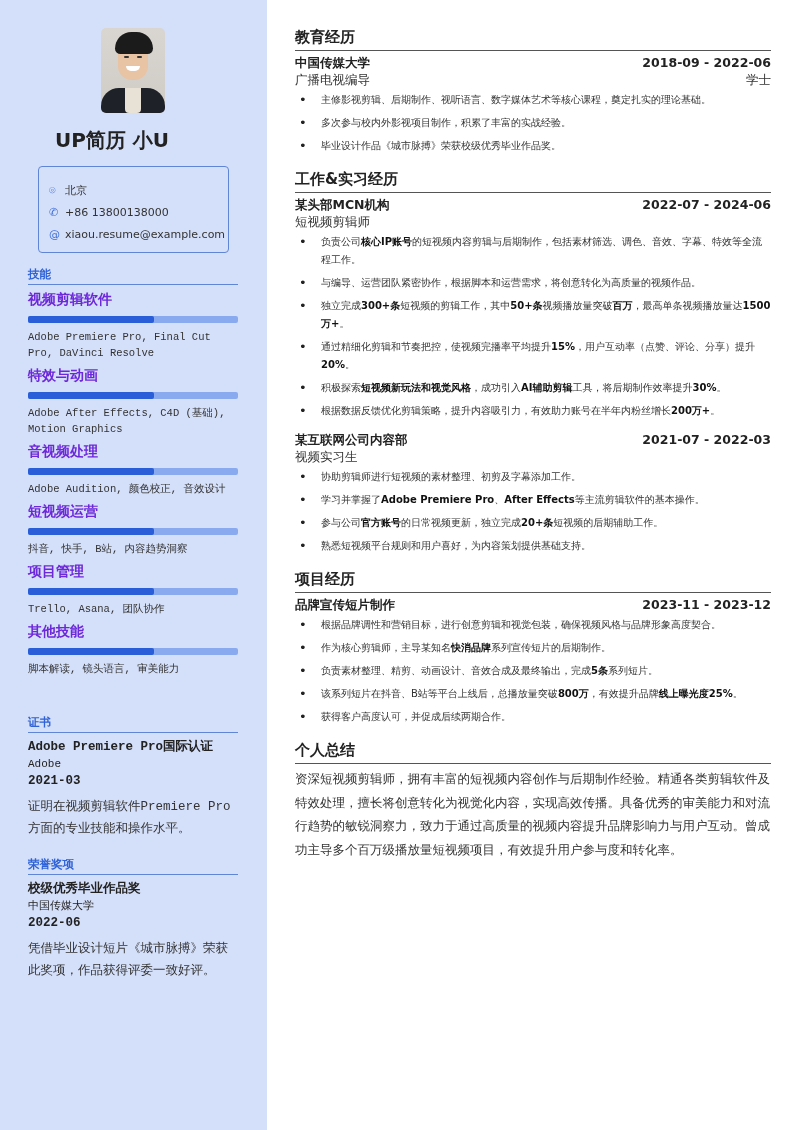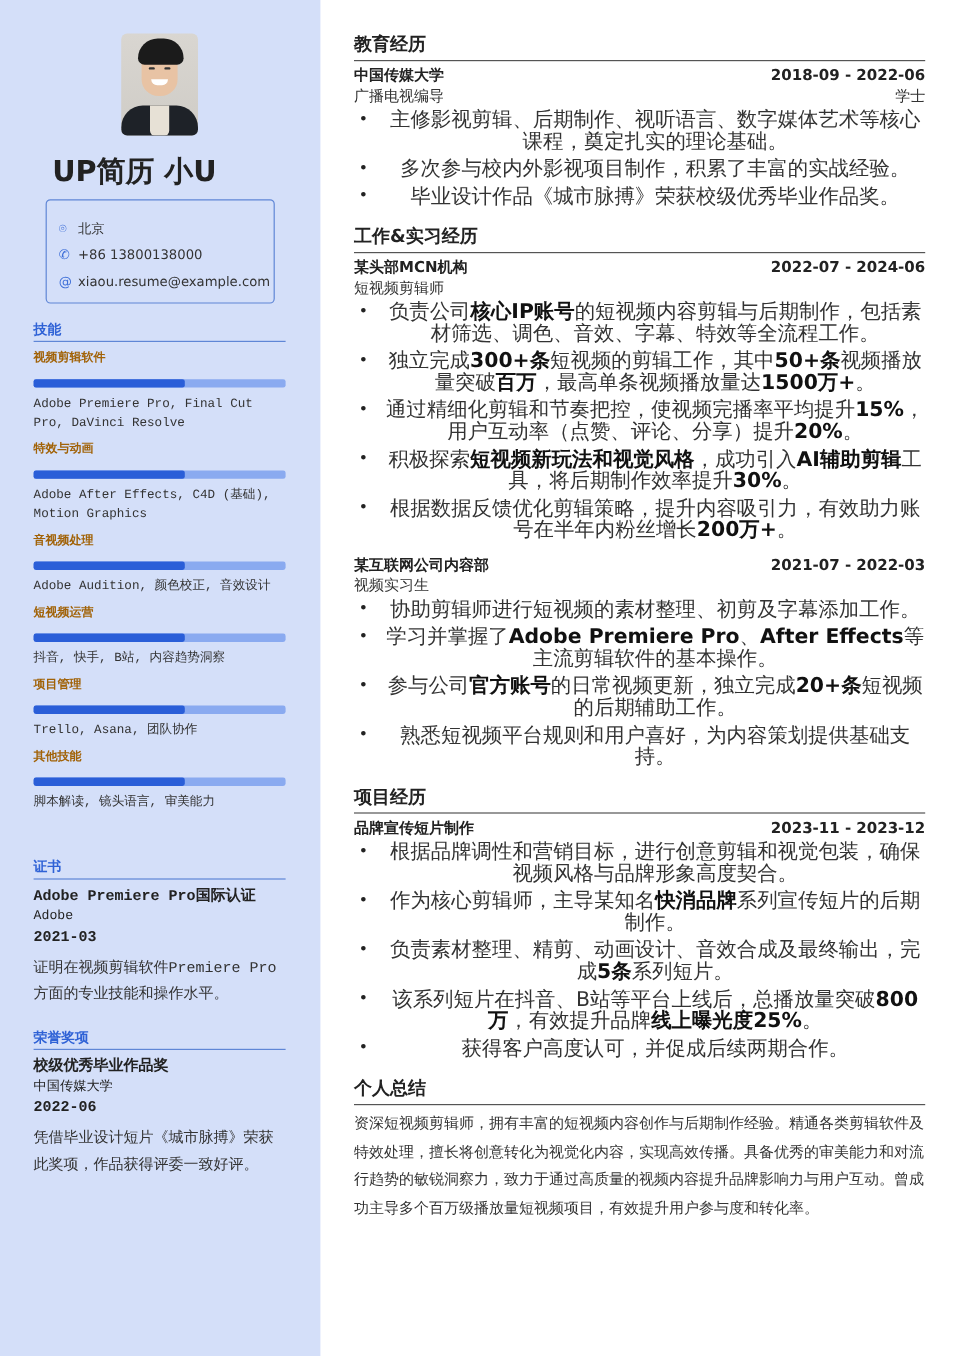--- a/index.html
+++ b/index.html
@@ -18,53 +18,53 @@
   .photo .hair { position:absolute; left:14px; top:4px; width:38px; height:22px; background:#1b1b1b; border-radius:18px 18px 6px 6px; }
   .photo .face { position:absolute; left:17px; top:14px; width:30px; height:38px; background:#e8c3a4; border-radius:12px 12px 14px 14px; }
   .photo .smile { position:absolute; left:25px; top:38px; width:14px; height:5px; background:#fff; border-radius:0 0 7px 7px; }
   .photo .eye1, .photo .eye2 { position:absolute; top:28px; width:5px; height:2px; background:#333; border-radius:2px; }
   .photo .eye1 { left:23px; } .photo .eye2 { left:36px; }
   .photo .body { position:absolute; left:0; top:60px; width:64px; height:30px; background:#1e2228; border-radius:18px 18px 0 0; }
   .photo .shirt { position:absolute; left:24px; top:60px; width:16px; height:25px; background:#e7e1d6; border-radius:0 0 4px 4px; }
 
   .name {
     position: absolute; left: 0; top: 127px; width: 224px; text-align: center;
-    font-size: 24px; font-weight: bold; color: #222;
+    font-size: 20px; font-weight: bold; color: #222;
   }
   .contact {
     position: absolute; left: 38px; top: 166px; width: 191px; height: 87px;
     border: 1.5px solid #5f86d6; border-radius: 4px; padding: 12px 0 0 10px;
   }
   .contact-row { display: flex; align-items: center; height: 22px; font-size: 11px; color: #333; }
   .contact-row .ico { width: 16px; color: #3e6fd8; font-size: 11px; }
 
   .sb-section { position: absolute; left: 28px; width: 210px; font-family: Liberation Mono, monospace; }
   .sb-title {
     font-size: 11.5px; font-weight: bold; color: #2f62d6;
     border-bottom: 1.5px solid #5f86d6; padding-bottom: 2px;
   }
-  .skill-name { font-size: 10px; font-weight: bold; color: #a16207; margin-top: 6px; height: 18px; }
+  .skill-name { font-size: 14px; font-weight: bold; color: #6d28d9; margin-top: 6px; height: 18px; }
   .skill-bar { position: relative; width: 210px; height: 7px; background: #8aaaf0; border-radius: 2px; margin-top: 7px; }
   .skill-fill { position: absolute; left: 0; top: 0; height: 7px; width: 60%; background: #2a5ed8; border-radius: 2px; }
   .skill-desc { font-size: 10.5px; color: #333; line-height: 16px; margin-top: 6px; }
 
   .cert-title { font-size: 12.5px; font-weight: bold; color: #222; margin-top: 6px; line-height: 17px; }
   .cert-org { font-size: 11px; color: #222; line-height: 17px; }
   .cert-date { font-size: 12.5px; font-weight: bold; color: #222; line-height: 17px; }
   .cert-desc { font-size: 12.5px; color: #333; line-height: 22px; margin-top: 6px; }
 
   .main { position: absolute; left: 295px; top: 28px; width: 476px; }
   .sec-title {
     font-size: 15px; font-weight: bold; color: #222;
     border-bottom: 1.3px solid #555; padding-bottom: 3px; margin-bottom: 3px;
   }
   .entry-head { display: flex; justify-content: space-between; font-size: 12.5px; font-weight: bold; color: #222; line-height: 17px; }
   .entry-sub { display: flex; justify-content: space-between; font-size: 12.5px; color: #333; line-height: 17px; }
   .bullets { list-style: none; margin-top: 3px; }
-  .bullets li { position: relative; padding-left: 26px; font-size: 17px; line-height: 18px; color: #333; margin-bottom: 5px; text-align: center; }
+  .bullets li { position: relative; padding-left: 26px; font-size: 10px; line-height: 18px; color: #333; margin-bottom: 5px; }
   .bullets li::before { content: "•"; position: absolute; left: 4px; top: 0; font-size: 13px; color: #222; }
   .bullets li b { color: #111; }
   .summary { font-size: 12.5px; line-height: 23.5px; color: #333; margin-top: 1px; }
   .gap { height: 10px; }
 </style>
 </head>
 <body>
 
 <div class="sidebar">
   <div class="photo">
@@ -184,20 +184,21 @@
     <div>
       <div class="entry-head">
         <span>某头部MCN机构</span>
         <span>2022-07 - 2024-06</span>
       </div>
       <div class="entry-sub">
         <span>短视频剪辑师</span>
       </div>
       <ul class="bullets">
           <li>负责公司<b>核心IP账号</b>的短视频内容剪辑与后期制作，包括素材筛选、调色、音效、字幕、特效等全流程工作。</li>
+          <li>与编导、运营团队紧密协作，根据脚本和运营需求，将创意转化为高质量的视频作品。</li>
           <li>独立完成<b>300+条</b>短视频的剪辑工作，其中<b>50+条</b>视频播放量突破<b>百万</b>，最高单条视频播放量达<b>1500万+</b>。</li>
           <li>通过精细化剪辑和节奏把控，使视频完播率平均提升<b>15%</b>，用户互动率（点赞、评论、分享）提升<b>20%</b>。</li>
           <li>积极探索<b>短视频新玩法和视觉风格</b>，成功引入<b>AI辅助剪辑</b>工具，将后期制作效率提升<b>30%</b>。</li>
           <li>根据数据反馈优化剪辑策略，提升内容吸引力，有效助力账号在半年内粉丝增长<b>200万+</b>。</li>
         </ul>
     </div>
 
     <div style="height:6px"></div>
 
     <div>

